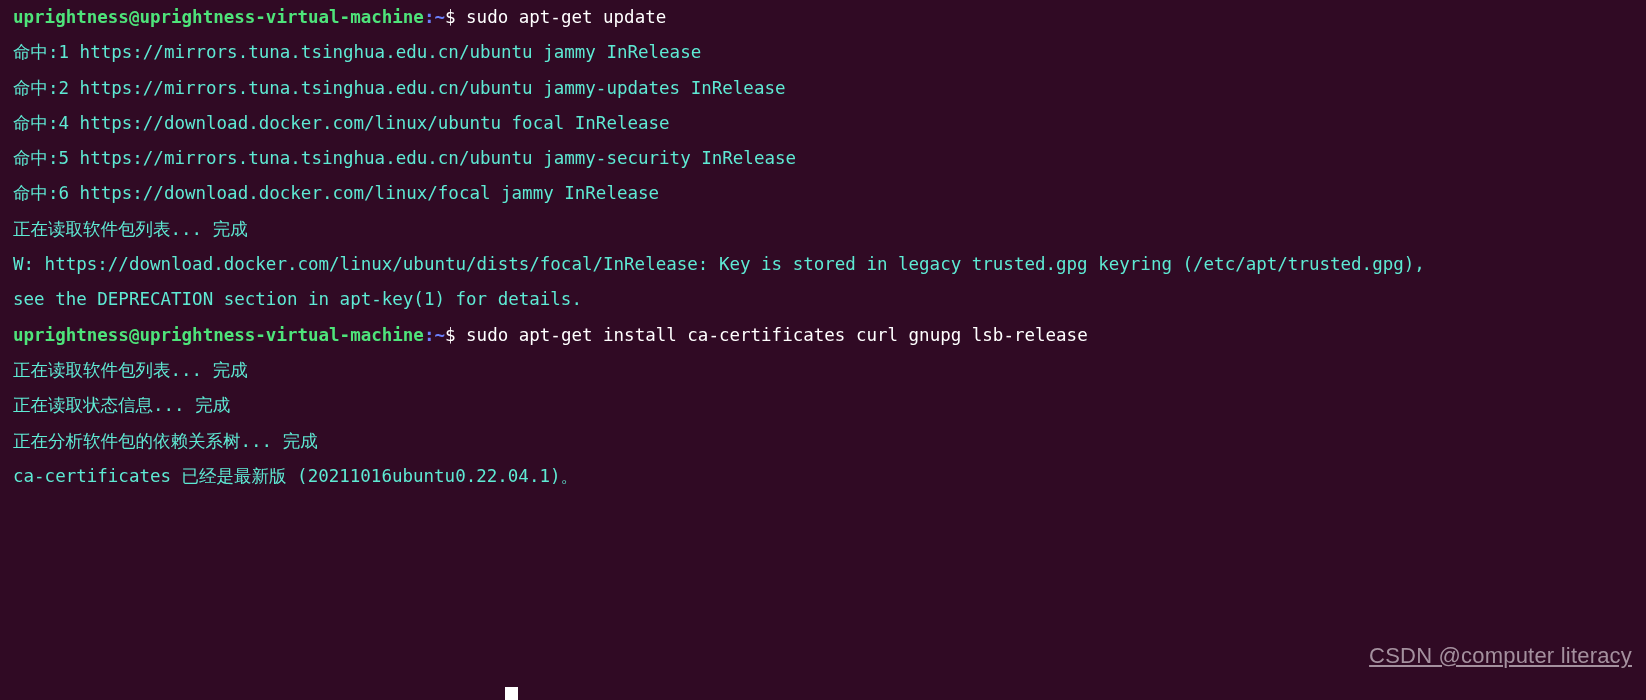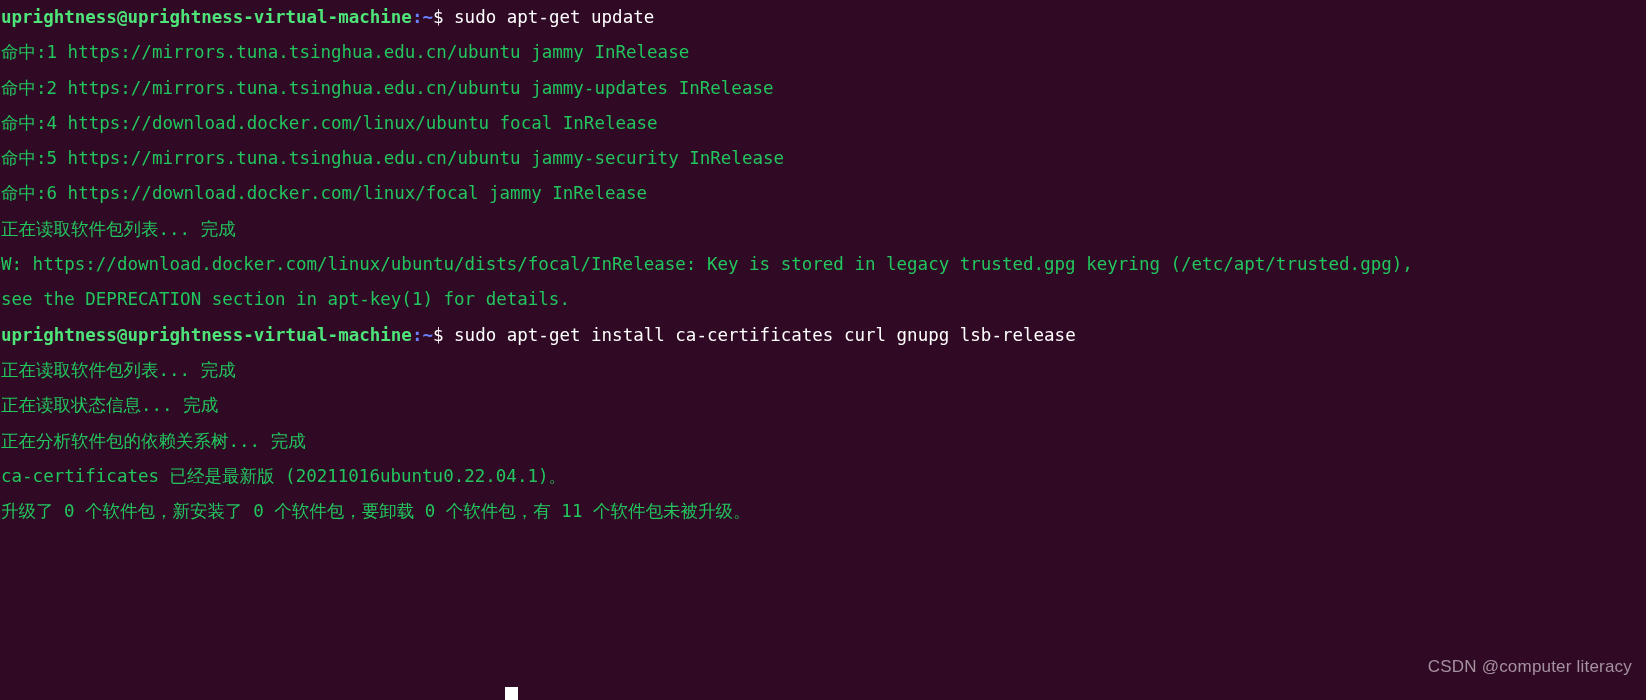--- a/index.html
+++ b/index.html
@@ -17,57 +17,58 @@
     font-size: 17.5px;
     line-height: 35.3px;
     color: #ffffff;
     -webkit-font-smoothing: antialiased;
   }
   .lines {
     position: absolute;
     left: 0;
     top: 0;
     width: 100%;
-    padding-left: 1px;
+    padding-left: 13px;
     box-sizing: border-box;
   }
   .line {
     height: 35.3px;
     white-space: pre;
     color: #ffffff;
     letter-spacing: 0px;
   }
   .seg { white-space: pre; }
   .user  { color: #4ee47a; font-weight: bold; }
   .colon { color: #6a7ffb; font-weight: bold; }
   .path  { color: #6a7ffb; font-weight: bold; }
   .dollar{ color: #ffffff; font-weight: normal; }
   .cmd   { color: #ffffff; }
-  .out   { color: #22c55e; }
+  .out   { color: #5eead4; }
 
   
   #cursor {
     position: absolute;
     background: #ffffff;
     width: 13px;
     height: 13px;
     left: 505px;
     top: 687px;
   }
   
   #watermark {
     position: absolute;
     right: 14px;
-    bottom: 16px;
+    bottom: 27px;
     font-family: "Liberation Sans", sans-serif;
-    font-size: 17px;
+    font-size: 22px;
     color: #b9a8b4;
     opacity: 0.85;
     letter-spacing: 0.2px;
     white-space: pre;
+    text-decoration: underline;
   }
 </style>
 </head>
 <body>
 
 <div id="terminal">
 
   <div class="lines" id="lines">
       <div class="line"><span class="seg user">uprightness@uprightness-virtual-machine</span><span class="seg colon">:</span><span class="seg path">~</span><span class="seg dollar">$ </span><span class="seg cmd">sudo apt-get update</span></div>
       <div class="line"><span class="seg out">命中:1 https://mirrors.tuna.tsinghua.edu.cn/ubuntu jammy InRelease</span></div>
@@ -76,20 +77,19 @@
       <div class="line"><span class="seg out">命中:5 https://mirrors.tuna.tsinghua.edu.cn/ubuntu jammy-security InRelease</span></div>
       <div class="line"><span class="seg out">命中:6 https://download.docker.com/linux/focal jammy InRelease</span></div>
       <div class="line"><span class="seg out">正在读取软件包列表... 完成</span></div>
       <div class="line"><span class="seg out">W: https://download.docker.com/linux/ubuntu/dists/focal/InRelease: Key is stored in legacy trusted.gpg keyring (/etc/apt/trusted.gpg),</span></div>
       <div class="line"><span class="seg out">see the DEPRECATION section in apt-key(1) for details.</span></div>
       <div class="line"><span class="seg user">uprightness@uprightness-virtual-machine</span><span class="seg colon">:</span><span class="seg path">~</span><span class="seg dollar">$ </span><span class="seg cmd">sudo apt-get install ca-certificates curl gnupg lsb-release</span></div>
       <div class="line"><span class="seg out">正在读取软件包列表... 完成</span></div>
       <div class="line"><span class="seg out">正在读取状态信息... 完成</span></div>
       <div class="line"><span class="seg out">正在分析软件包的依赖关系树... 完成</span></div>
       <div class="line"><span class="seg out">ca-certificates 已经是最新版 (20211016ubuntu0.22.04.1)。</span></div>
-      <div class="line"><span class="seg out">升级了 0 个软件包，新安装了 0 个软件包，要卸载 0 个软件包，有 11 个软件包未被升级。</span></div>
     </div>
 
   <div id="cursor"></div>
 
   <div id="watermark">CSDN @computer literacy</div>
 
 </div>
 
 </body></html>

